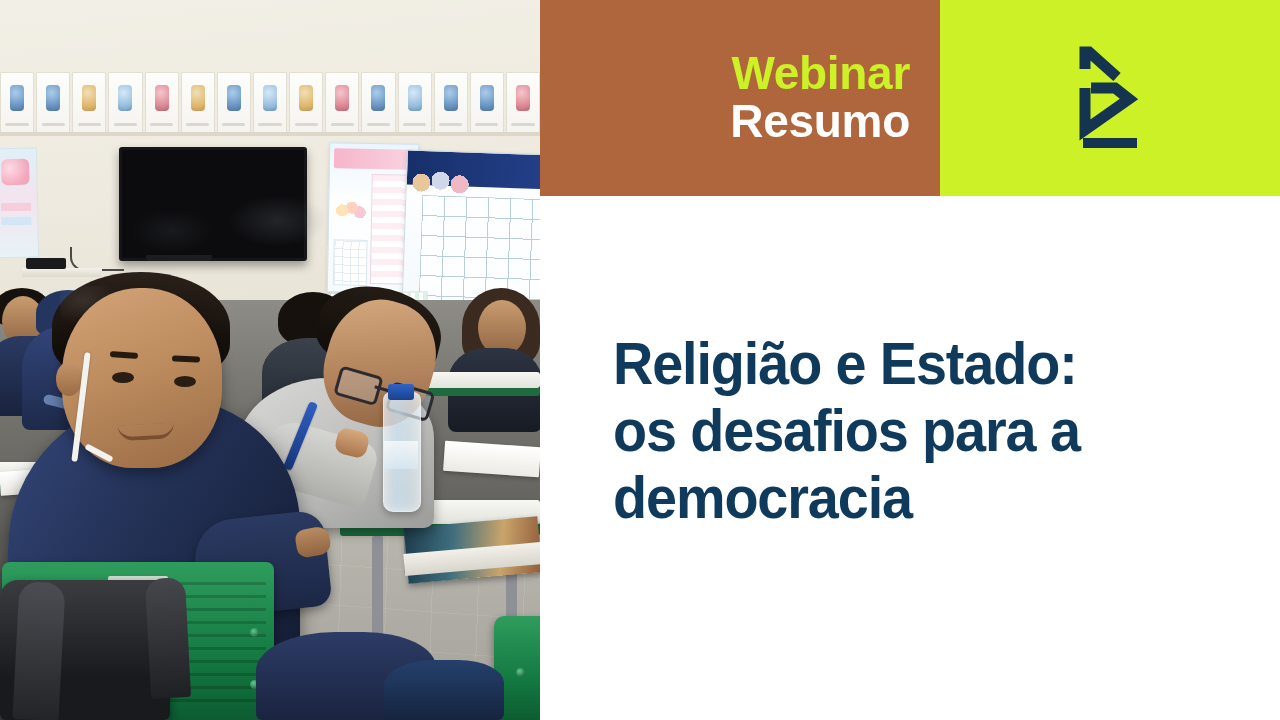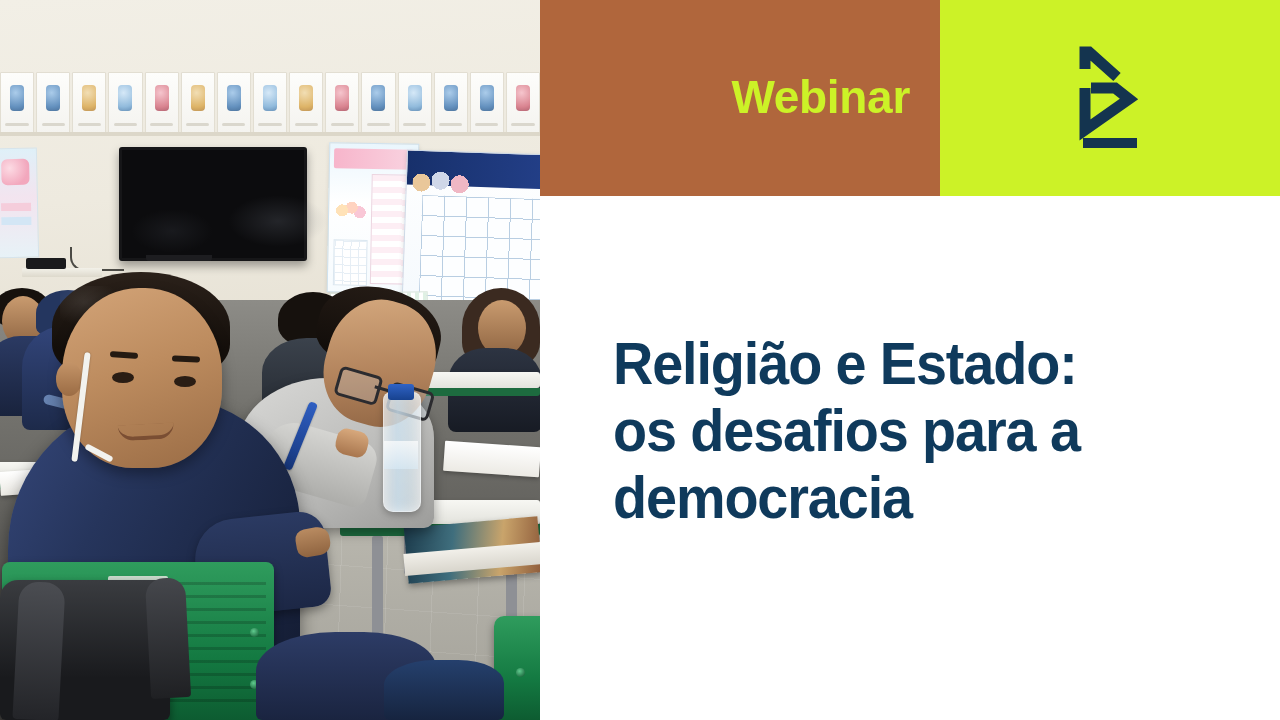--- a/index.html
+++ b/index.html
@@ -579,20 +579,21 @@
 
       <div class="bs-body" style="left:256px; top:632px; width:180px; height:88px; background:linear-gradient(#2d3c66,#1a2440); border-radius:44% 40% 6px 6px;"></div>
       <div class="bs-body" style="left:384px; top:660px; width:120px; height:60px; background:linear-gradient(#25406d,#16243f); border-radius:42% 38% 6px 6px;"></div>
     </div>
   </div>
 
   <div class="right-panel">
 
     <div class="band-terracotta">
       <p class="kicker-1">Webinar</p>
+      <p class="kicker-2">Resumo</p>
     </div>
 
     <div class="band-lime">
       <div class="logo-wrap">
         <svg class="logo-svg" viewBox="0 0 66 112" xmlns="http://www.w3.org/2000/svg" aria-hidden="true">
           <g fill="none" stroke="#14344f" stroke-width="11" stroke-linecap="butt" stroke-linejoin="miter">
             <path d="M8 27 V10 H12 L40 35"></path>
             <path d="M8 46 V88 L52 57 L38 46 H14"></path>
           </g>
           <rect x="6" y="96" width="54" height="10" fill="#14344f"></rect>

